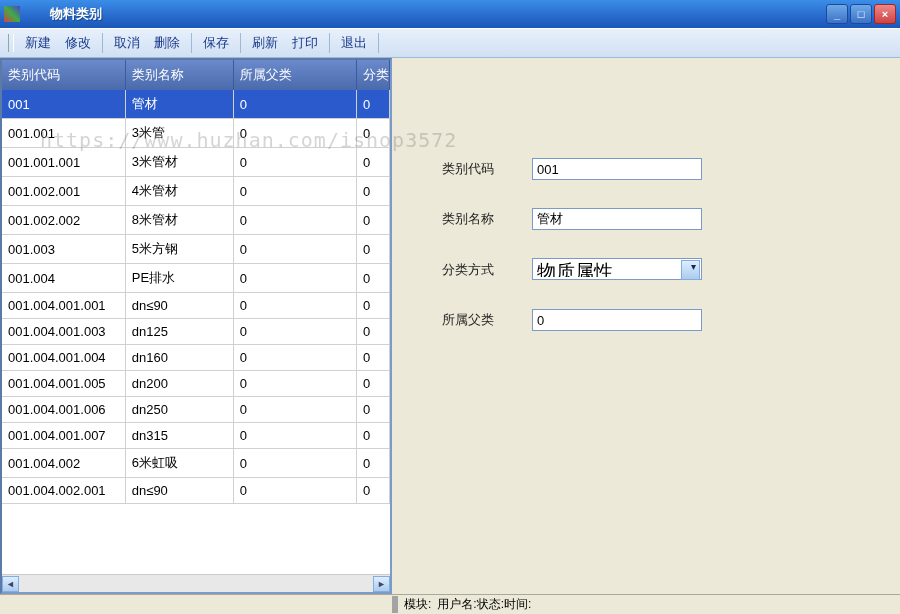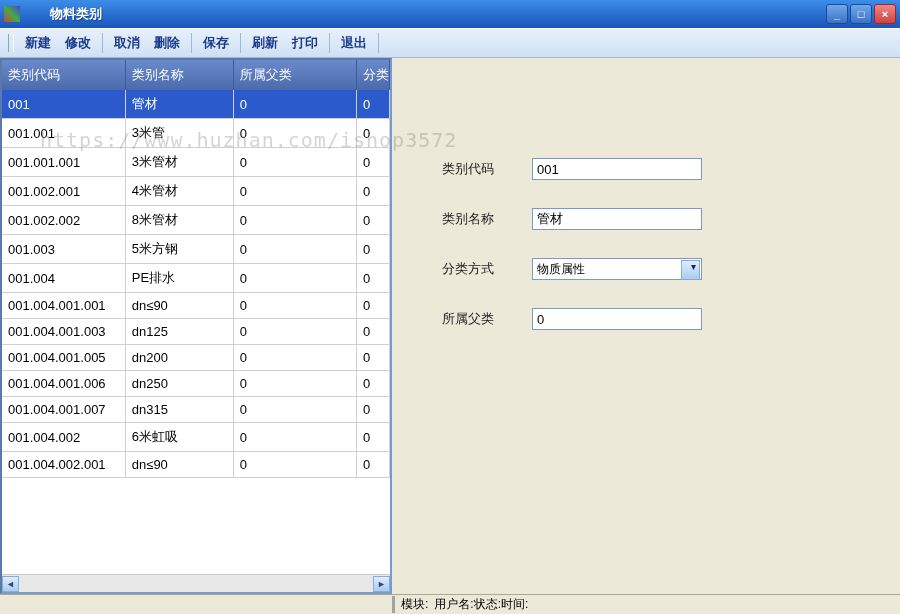--- a/index.html
+++ b/index.html
@@ -39,21 +39,20 @@
 .win-btn.close { background: linear-gradient(to bottom,#e88,#c44); border-color:#a22;}
 .toolbar {
   height: 30px;
   background: linear-gradient(to bottom,#e8f0fb,#d0e0f4);
   border-top: 1px solid #fff;
   border-bottom: 1px solid #a0b8d8;
   display: flex;
   align-items: center;
   padding: 0 8px;
   gap: 0;
-  font-weight: bold;
 }
 .tb-grip {
   width: 6px; height: 18px;
   border-left: 1px solid #8aa;
   border-right: 1px solid #fff;
   margin-right: 4px;
 }
 .tb-btn {
   color: #1a3a8a;
   padding: 4px 7px;
@@ -143,21 +142,21 @@
   border: 1px solid #7a9ac8;
   padding: 2px 4px;
   font-size: 13px;
   background: white;
   font-family: inherit;
 }
 .form-select {
   width: 170px;
   height: 22px;
   border: 1px solid #7a9ac8;
-  font-size: 12px;
+  font-size: 19px;
   background: white;
   font-family: inherit;
   appearance: none;
   padding: 2px 20px 2px 4px;
   position:relative;
 }
 .select-wrap{position:relative;display:inline-block;}
 .select-wrap::after{
   content:"";
   position:absolute;
@@ -180,21 +179,21 @@
   position: absolute;
   bottom: 0; left: 0; right: 0;
   height: 20px;
   background: #ece9d8;
   border-top: 1px solid #aca899;
   padding: 2px 2px;
   font-size: 12px;
   display:flex;
   align-items:center;
 }
-.status-seg{border-left:3px solid #a3a3a3;padding:0 6px;}
+.status-seg{border-left:6px solid #a3a3a3;padding:0 6px;}
 .watermark{
   position:absolute;
   top:128px;left:40px;
   font-size:20px;
   color:rgba(100,100,100,.28);
   font-family:monospace;
   letter-spacing:1px;
   pointer-events:none;
   z-index:9;
 }
@@ -296,20 +295,26 @@
               <td>0</td>
               <td>0</td>
             </tr>
             <tr>
               <td>001.004.001.003</td>
               <td>dn125</td>
               <td>0</td>
               <td>0</td>
             </tr>
             <tr>
+              <td>001.004.001.004</td>
+              <td>dn160</td>
+              <td>0</td>
+              <td>0</td>
+            </tr>
+            <tr>
               <td>001.004.001.005</td>
               <td>dn200</td>
               <td>0</td>
               <td>0</td>
             </tr>
             <tr>
               <td>001.004.001.006</td>
               <td>dn250</td>
               <td>0</td>
               <td>0</td>

